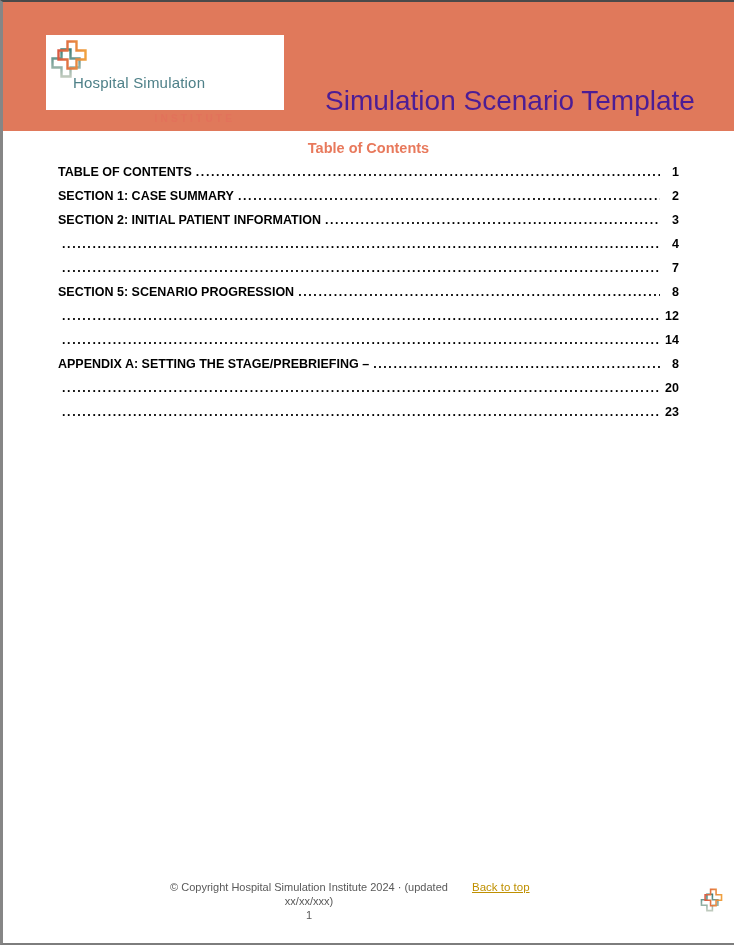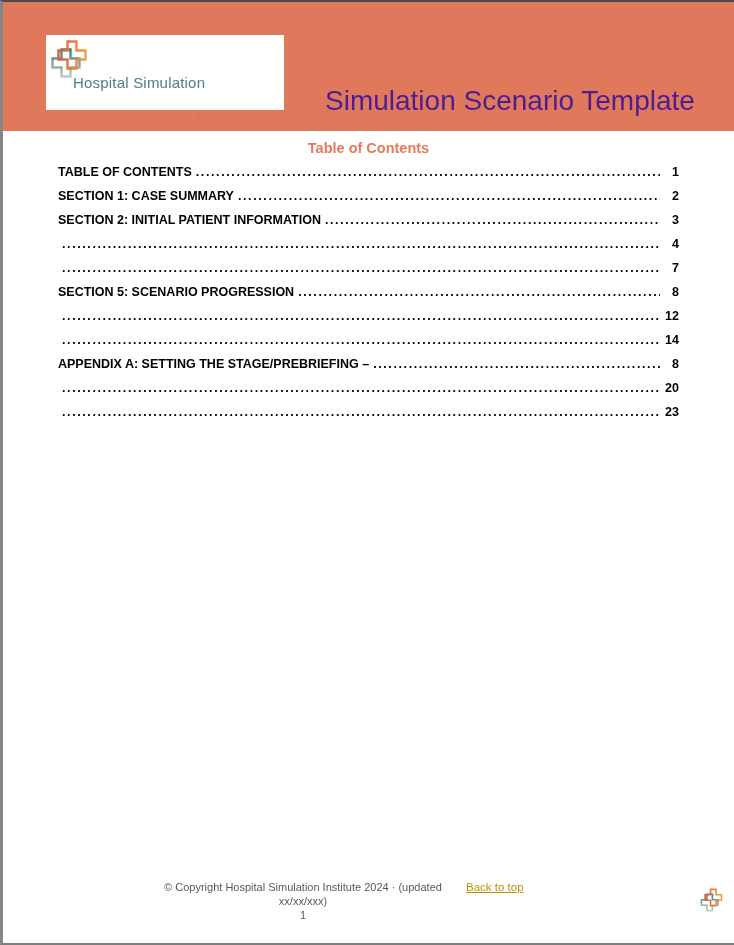--- a/index.html
+++ b/index.html
@@ -63,21 +63,21 @@
   .leader {
     flex:1 1 auto;
     overflow:hidden; white-space:nowrap;
     margin:0 3px 0 4px;
     letter-spacing:1.6px;
     font-size:12.5px;
   }
   .toc-page { min-width:16px; text-align:right; white-space:nowrap; }
 
   
-  .footer { position:absolute; left:0; right:0; bottom:0; height:66px; }
+  .footer { position:absolute; left:6px; right:0; bottom:0; height:66px; }
   .copyright-block {
     position:absolute; left:138px; top:3px; width:324px;
     text-align:center;
     font-size:11px; color:var(--footer_gray, #595959);
     line-height:14px;
   }
   .back-top {
     position:absolute; left:463px; top:4px;
     font-size:11.5px;
     color:var(--link_gold, #BF9000);

